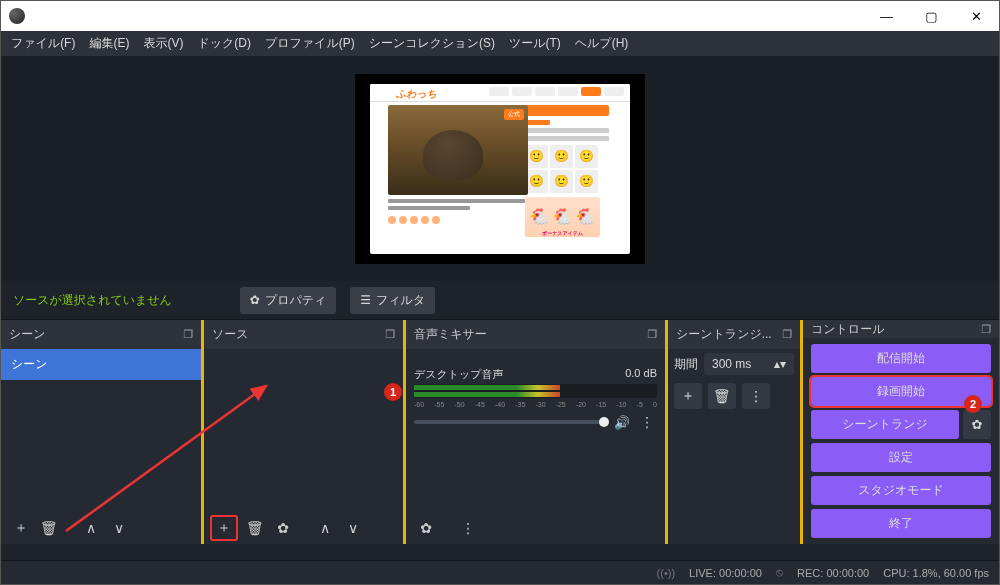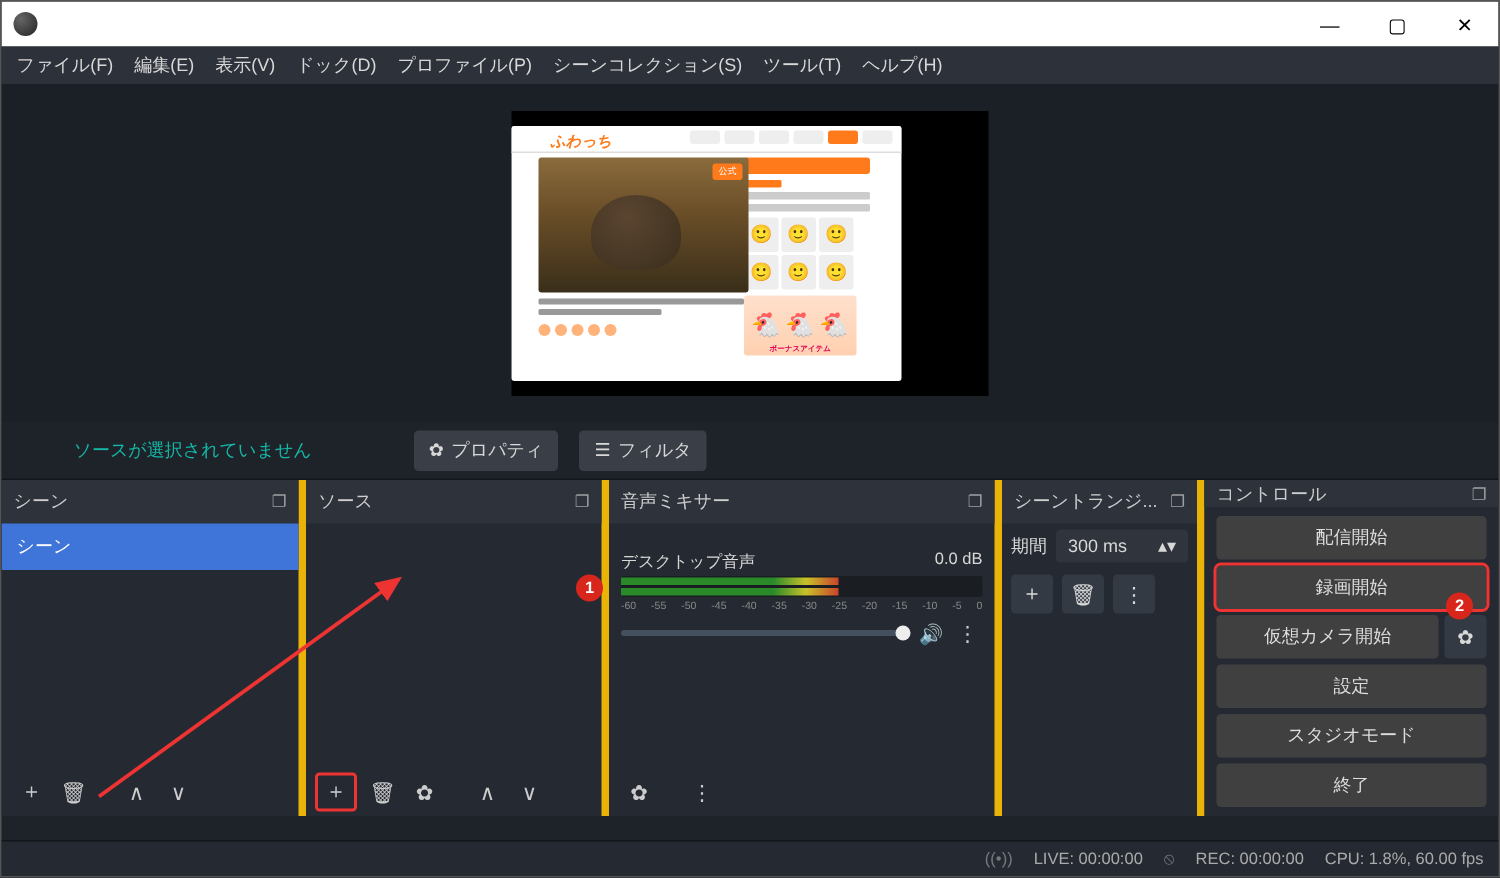--- a/index.html
+++ b/index.html
@@ -4,21 +4,21 @@
 <style>
 * { margin: 0; padding: 0; box-sizing: border-box; font-family: "Segoe UI", Meiryo, sans-serif; }
 body { background: #1e2229; color: #d8d8d8; width: 1000px; height: 585px; overflow: hidden; position: relative; border: 1px solid #555; }
 .titlebar { height: 30px; background: #fff; display: flex; align-items: center; padding-left: 8px; font-size: 12px; color: #000; }
 .titlebar .obs-logo { width: 16px; height: 16px; border-radius: 50%; background: radial-gradient(circle at 30% 30%, #666, #222); margin-right: 6px; }
 .titlebar .spacer { flex: 1; }
 .titlebar .winbtn { width: 45px; height: 29px; display: flex; align-items: center; justify-content: center; font-size: 13px; color: #000; }
 .menubar { height: 25px; background: #2d313a; display: flex; align-items: center; padding-left: 10px; font-size: 12px; gap: 14px; color: #d8d8d8; }
 .menubar span { cursor: default; }
 .preview { height: 225px; background: #1b1f26; display: flex; align-items: center; justify-content: center; }
-.preview .canvas { width: 318px; height: 190px; background: #000; display: flex; align-items: center; }
+.preview .canvas { width: 290px; height: 190px; background: #000; display: flex; align-items: center; justify-content: center; }
 .preview .page { width: 260px; height: 170px; background: #fff; border-radius: 2px; position: relative; overflow: hidden; }
 .page .topbar { height: 18px; background: #fff; border-bottom: 1px solid #ddd; position: relative; }
 .page .topbar .logo { position: absolute; left: 26px; top: 3px; color: #ff7a1a; font-size: 10px; font-weight: bold; font-style: italic; }
 .page .topbar .nav { position: absolute; right: 6px; top: 3px; display: flex; gap: 3px; }
 .page .topbar .nav span { width: 20px; height: 9px; background: #eee; border-radius: 2px; }
 .page .topbar .nav span.orange { background: #ff7a1a; }
 .page .body { display: flex; height: 152px; }
 .page .left { width: 155px; padding: 3px 0 0 18px; }
 .page .catimg { width: 140px; height: 90px; background: linear-gradient(to bottom, #8a6b3d 0%, #6b4f28 40%, #3a2e1a 100%); border-radius: 2px; position: relative; overflow: hidden; }
 .page .catimg::after { content:''; position:absolute; left:35px; top:25px; width:60px; height:50px; background: radial-gradient(ellipse at 40% 30%, #5a4530, #3b2e1d); border-radius: 50% 50% 40% 40%; }
@@ -31,24 +31,24 @@
 .page .right { width: 90px; padding: 3px 6px 0 0; }
 .page .right .btn { height: 11px; background: #ff7a1a; border-radius: 2px; margin-bottom: 4px; }
 .page .right .bar { height: 5px; background: #ccc; margin: 3px 0; border-radius: 1px; }
 .page .right .bar.o { background: #ff7a1a; width: 30%; }
 .page .right .thumbs { display: flex; flex-wrap: wrap; gap: 2px; margin-top: 4px; }
 .page .right .thumb { width: 23px; height: 23px; background: #eee; border-radius: 2px; display:flex; align-items:center; justify-content:center; font-size:12px; }
 .page .right .bigthumb { width: 75px; height: 40px; background: linear-gradient(#ffe0cc, #ffd0b0); border-radius: 2px; margin-top: 4px; position:relative; display:flex; align-items:center; justify-content:center; gap:3px; }
 .page .right .bigthumb span { font-size:16px; }
 .page .right .bigthumb .txt { position:absolute; bottom:1px; font-size:5px; color:#d05; font-weight:bold; }
 .toolbar-row { height: 38px; display:flex; align-items:center; padding: 0 12px; gap: 14px; background: #1e2229; }
-.toolbar-row .lbl { font-size: 12px; color: #14b8a6; margin-left: 36px; }
+.toolbar-row .lbl { font-size: 12px; color: #84cc16; }
 .toolbar-row .tbtn { background: #3a3f47; border-radius: 3px; padding: 5px 10px; font-size: 12px; display:flex; align-items:center; gap:5px; color:#d8d8d8; }
 .panels { display: flex; height: 225px; border-top: 1px solid #12151a; }
-.panel { border-right: 5px solid #eab308; background: #252a32; display:flex; flex-direction:column; position:relative; }
+.panel { border-right: 3px solid #eab308; background: #252a32; display:flex; flex-direction:column; position:relative; }
 .panel:last-child { border-right:none; }
 .panel-header { height: 29px; background: #2d323b; display:flex; align-items:center; padding: 0 8px; font-size: 12px; color:#ccc; }
 .panel-header .sp { flex:1; }
 .panel-header .popicon { font-size: 11px; opacity:.7; }
 .p-scenes { width: 203px; }
 .p-sources { width: 202px; }
 .p-mixer { width: 262px; gap: 12px; }
 .p-trans { width: 135px; }
 .p-controls { flex: 1; }
 .scene-item { background: #3f75d8; color: #fff; font-size: 12px; padding: 7px 10px; }
@@ -74,21 +74,21 @@
 .volrow .spk { font-size:13px; color:#ddd; }
 .volrow .dots { font-size:14px; color:#ccc; padding:0 3px; }
 .trans-body { padding: 4px 6px; font-size:12px; }
 .trans-select { background:#2f343d; border-radius:3px; padding:5px 8px; display:flex; align-items:center; justify-content:space-between; margin-bottom:6px; }
 .trans-select .chev { font-size:8px; opacity:.7; display:flex; flex-direction:column; line-height:6px; }
 .trans-dur { display:flex; align-items:center; gap:6px; margin-bottom:8px; }
 .trans-dur .val { background:#2f343d; border-radius:3px; padding:4px 8px; flex:1; display:flex; justify-content:space-between; align-items:center; }
 .trans-btns { display:flex; gap:6px; }
 .trans-btns .tb { width:28px; height:26px; background:#343a44; border-radius:3px; display:flex; align-items:center; justify-content:center; font-size:14px; }
 .ctrl-body { padding: 6px 8px; display:flex; flex-direction:column; gap:4px; }
-.ctrl-btn { background:#404040; border-radius:3px; text-align:center; font-size:12px; padding:6px 0; color:#ddd; }
+.ctrl-btn { background:#8b5cf6; border-radius:3px; text-align:center; font-size:12px; padding:6px 0; color:#ddd; }
 .ctrl-btn.hl { outline: 2px solid #e33; position:relative; }
 .ctrl-row { display:flex; gap:4px; }
 .ctrl-row .ctrl-btn { flex:1; }
 .ctrl-row .gear { width:28px; background:#343a44; border-radius:3px; display:flex; align-items:center; justify-content:center; font-size:13px; }
 .badge { position:absolute; width:18px; height:18px; background:#d8261c; color:#fff; font-size:11px; font-weight:bold; border-radius:50%; display:flex; align-items:center; justify-content:center; z-index:10; }
 .badge.b1 { left: 383px; top: 382px; }
 .badge.b2 { right: 17px; top: 394px; }
 .arrow-svg { position:absolute; left: 55px; top: 370px; pointer-events:none; z-index:5; }
 .statusbar { position:absolute; bottom:0; left:0; right:0; height:24px; border-top:1px solid #12151a; background:#252a32; display:flex; align-items:center; justify-content:flex-end; padding: 0 10px; gap:14px; font-size:11px; color:#aaa; }
 .statusbar .sicn { opacity:.6; }
@@ -286,21 +286,21 @@
   <div class="panel p-controls">
     <div class="panel-header">
       <span>コントロール</span>
       <span class="sp"></span>
       <span class="popicon">❐</span>
     </div>
     <div class="ctrl-body">
       <div class="ctrl-btn">配信開始</div>
       <div class="ctrl-btn hl">録画開始</div>
       <div class="ctrl-row">
-        <div class="ctrl-btn">仮想カメラ開始</div>
+        <div class="ctrl-btn">シーントランジ</div>
         <div class="gear">✿</div>
       </div>
       <div class="ctrl-btn">設定</div>
       <div class="ctrl-btn">スタジオモード</div>
       <div class="ctrl-btn">終了</div>
     </div>
   </div>
 
 </div>
 

